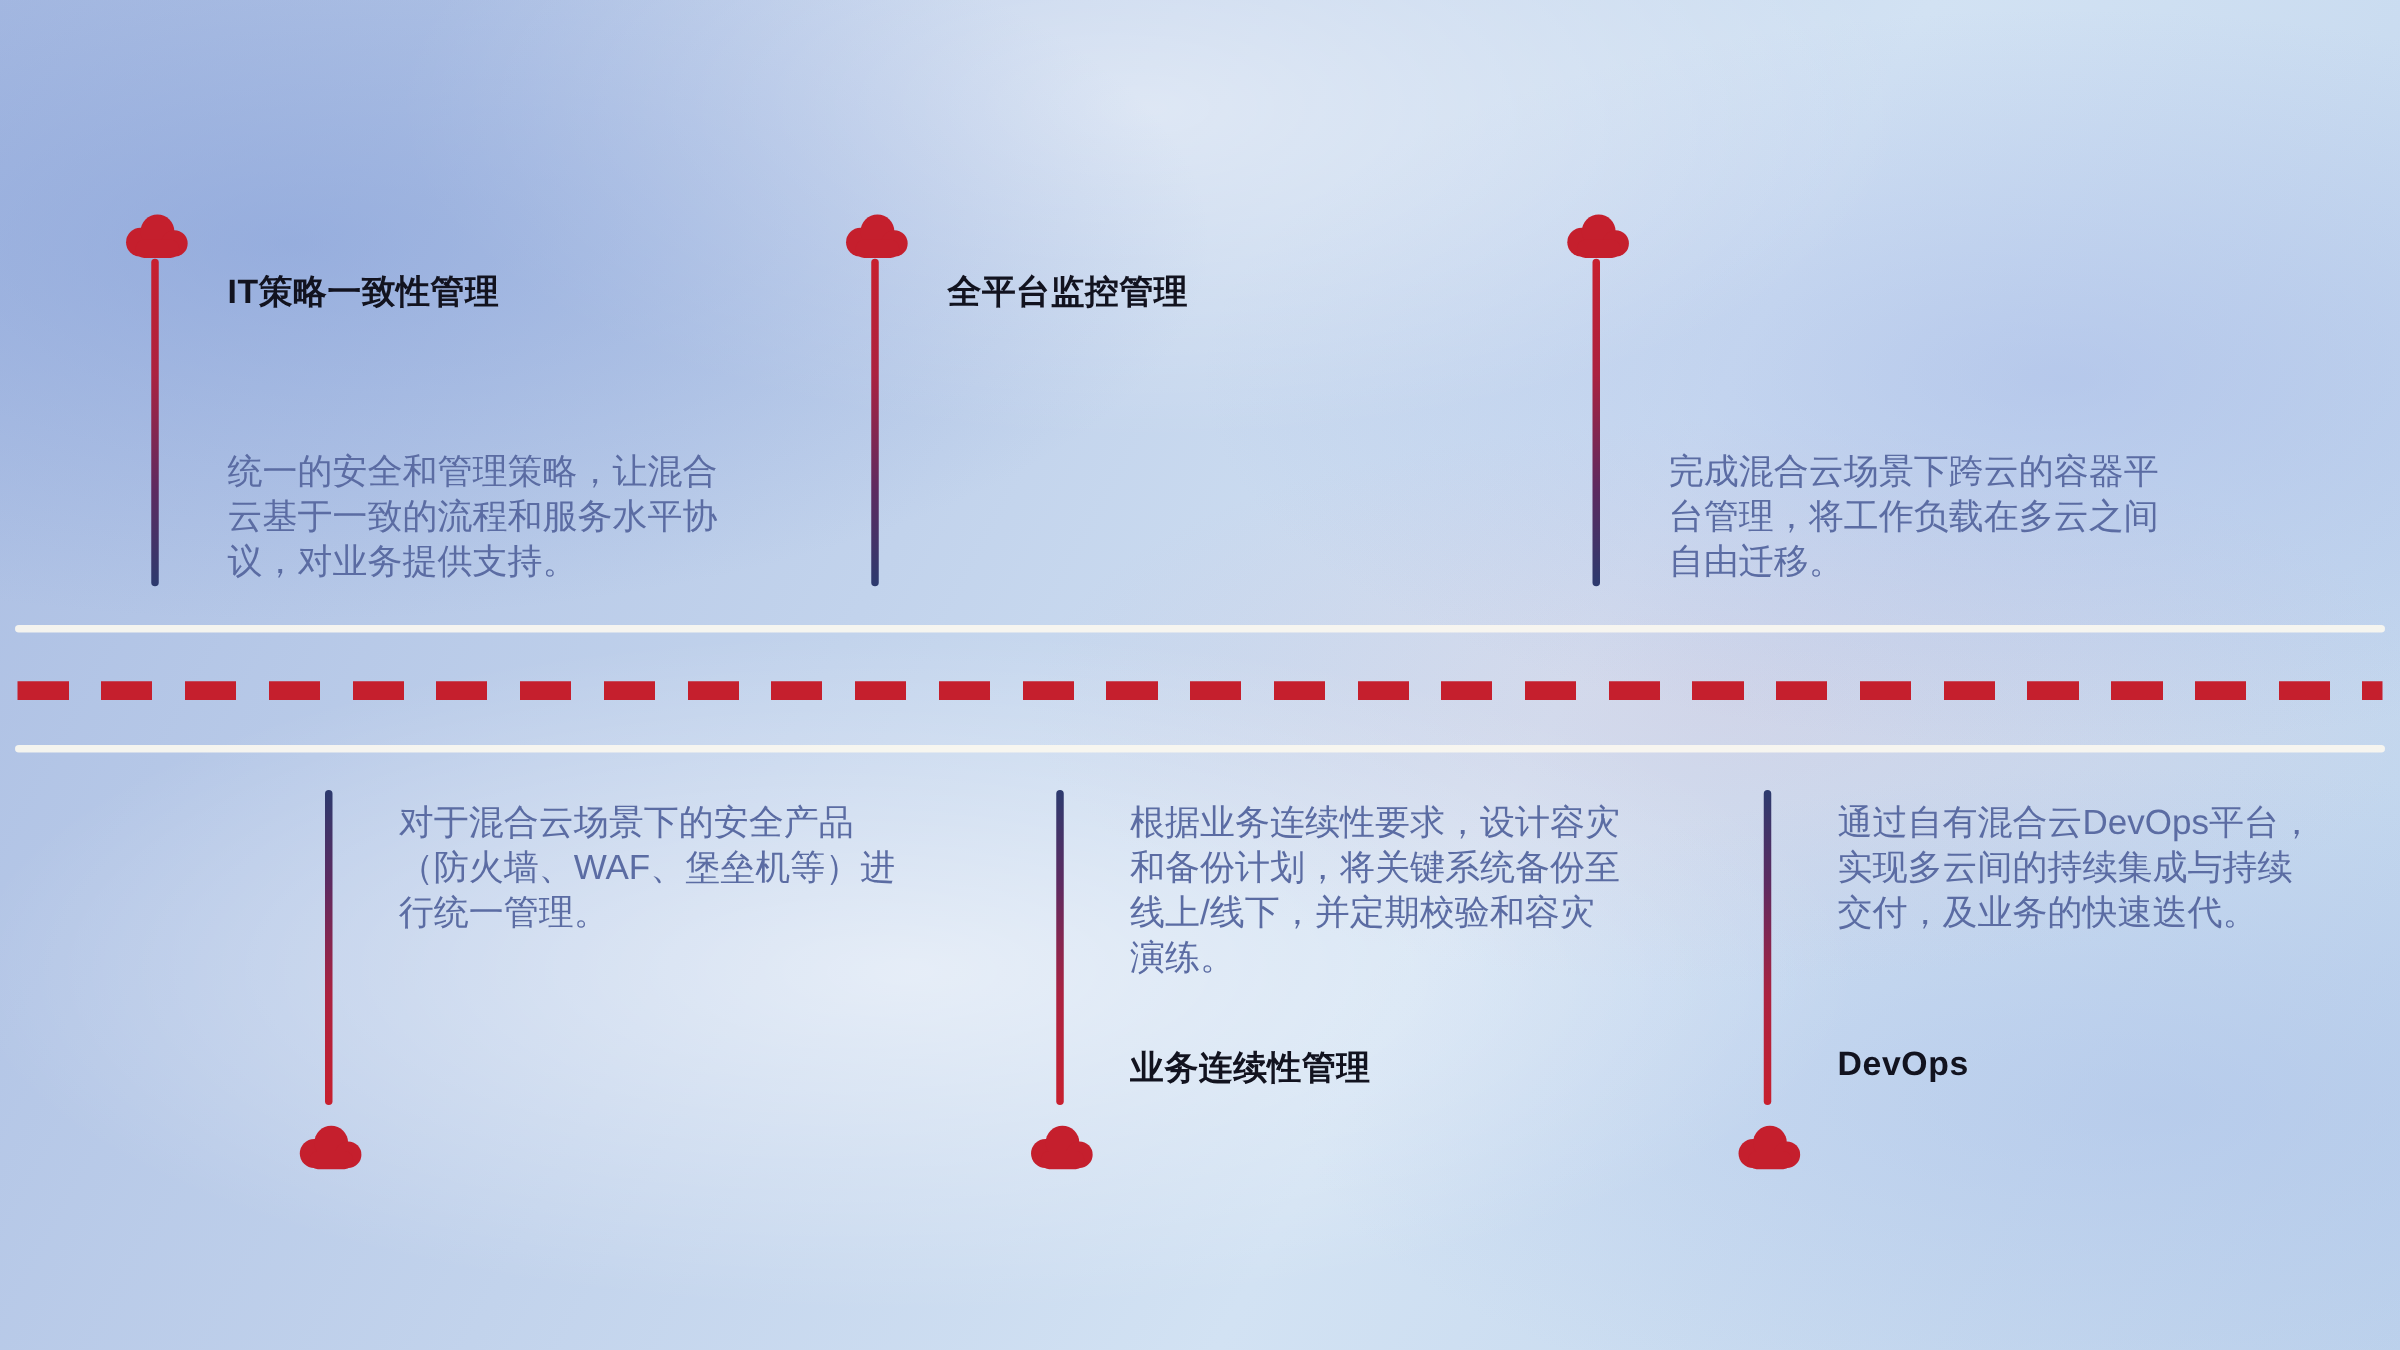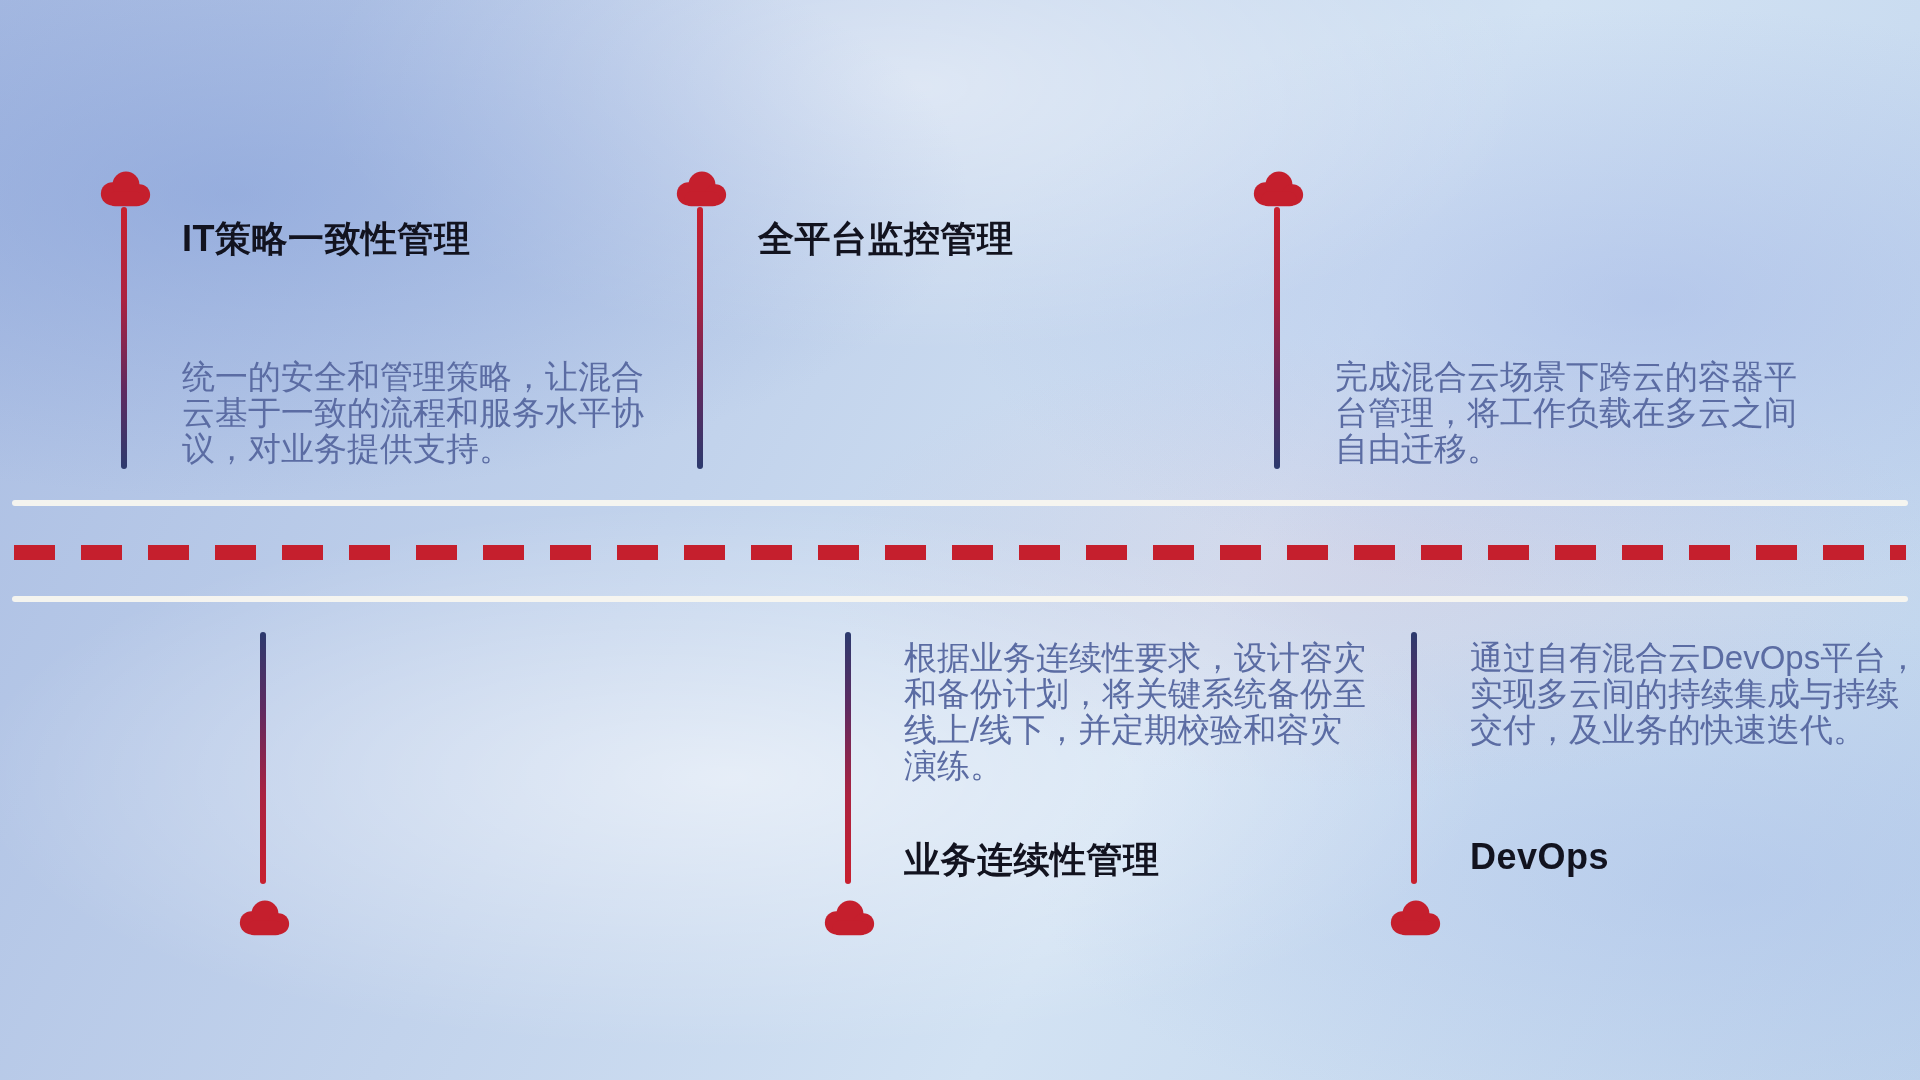--- a/index.html
+++ b/index.html
@@ -49,29 +49,29 @@
     top:40px;height:262px;
     background:linear-gradient(180deg,#c8202e 0%,#ab2240 35%,#5e2a60 70%,#2c3a6e 100%);
   }
   .item.bottom-item .stem{
     top:2px;height:252px;
     background:linear-gradient(0deg,#c8202e 0%,#ab2240 35%,#5e2a60 70%,#2c3a6e 100%);
   }
 
   .title{
     position:absolute;margin:0;
-    font-size:36px;font-weight:700;color:#12131f;
+    font-size:27px;font-weight:700;color:#12131f;
     letter-spacing:0.5px;white-space:nowrap;
   }
   .item.top-item .title{left:86px;top:48px;}
   .item.bottom-item .title{left:84px;top:206px;}
 
   .desc{
     position:absolute;margin:0;
-    font-size:33px;line-height:36px;color:#5b6ca3;
+    font-size:28px;line-height:36px;color:#5b6ca3;
     white-space:pre-line;width:480px;
   }
   .item.top-item .desc{left:86px;top:192px;}
   .item.bottom-item .desc{left:84px;top:10px;}
 
   
   #item-t1{left:96px;}  #item-t2{left:672px;}  #item-t3{left:1249px;}
   #item-b1{left:235px;} #item-b2{left:820px;}  #item-b3{left:1386px;}
 </style>
 </head>
@@ -128,20 +128,23 @@
         </svg>
     </span>
     <div class="stem"></div>
     <p class="desc">完成混合云场景下跨云的容器平
 台管理，将工作负载在多云之间
 自由迁移。</p>
   </div>
 
   <div class="item bottom-item" id="item-b1">
     <div class="stem"></div>
+    <p class="desc">对于混合云场景下的安全产品
+（防火墙、WAF、堡垒机等）进
+行统一管理。</p>
     <span class="cloud">
       <svg viewBox="0 0 60 42">
           <g fill="#c51f2d">
         <circle cx="17" cy="27" r="12"></circle>
             <circle cx="31" cy="18" r="14"></circle>
             <circle cx="45" cy="28" r="11"></circle>
         <rect x="13" y="25" width="36" height="15" rx="7"></rect>
       </g>
         </svg>
     </span>

